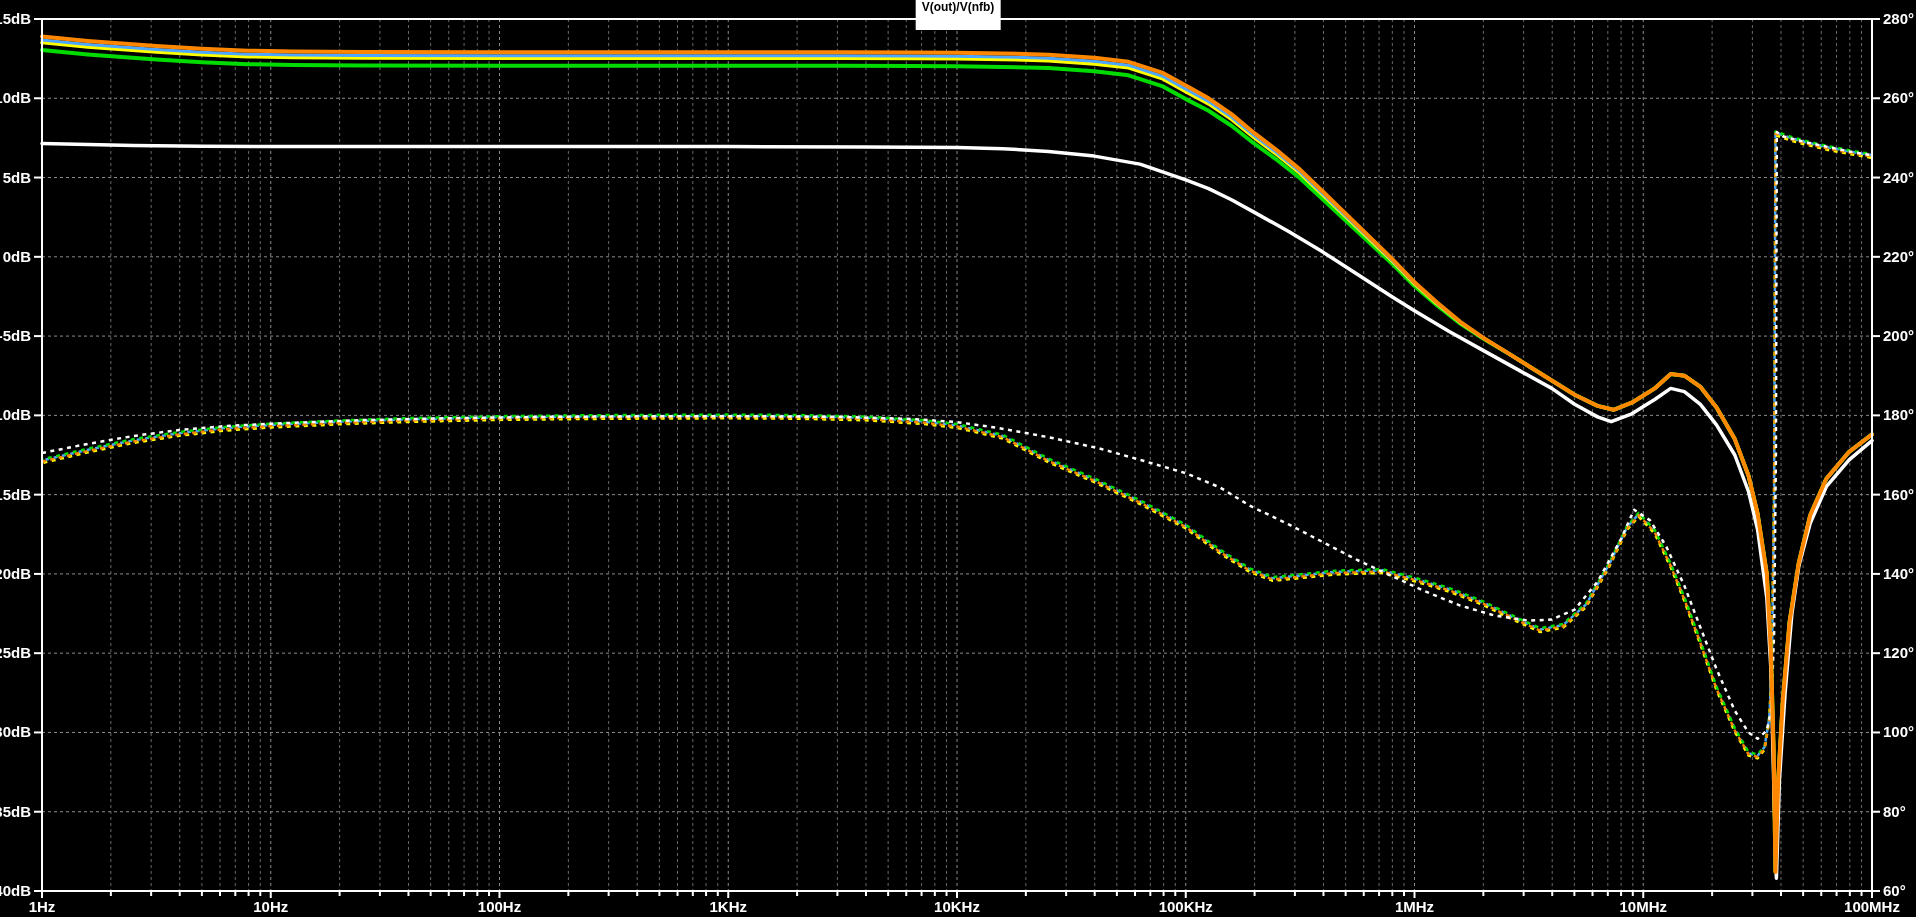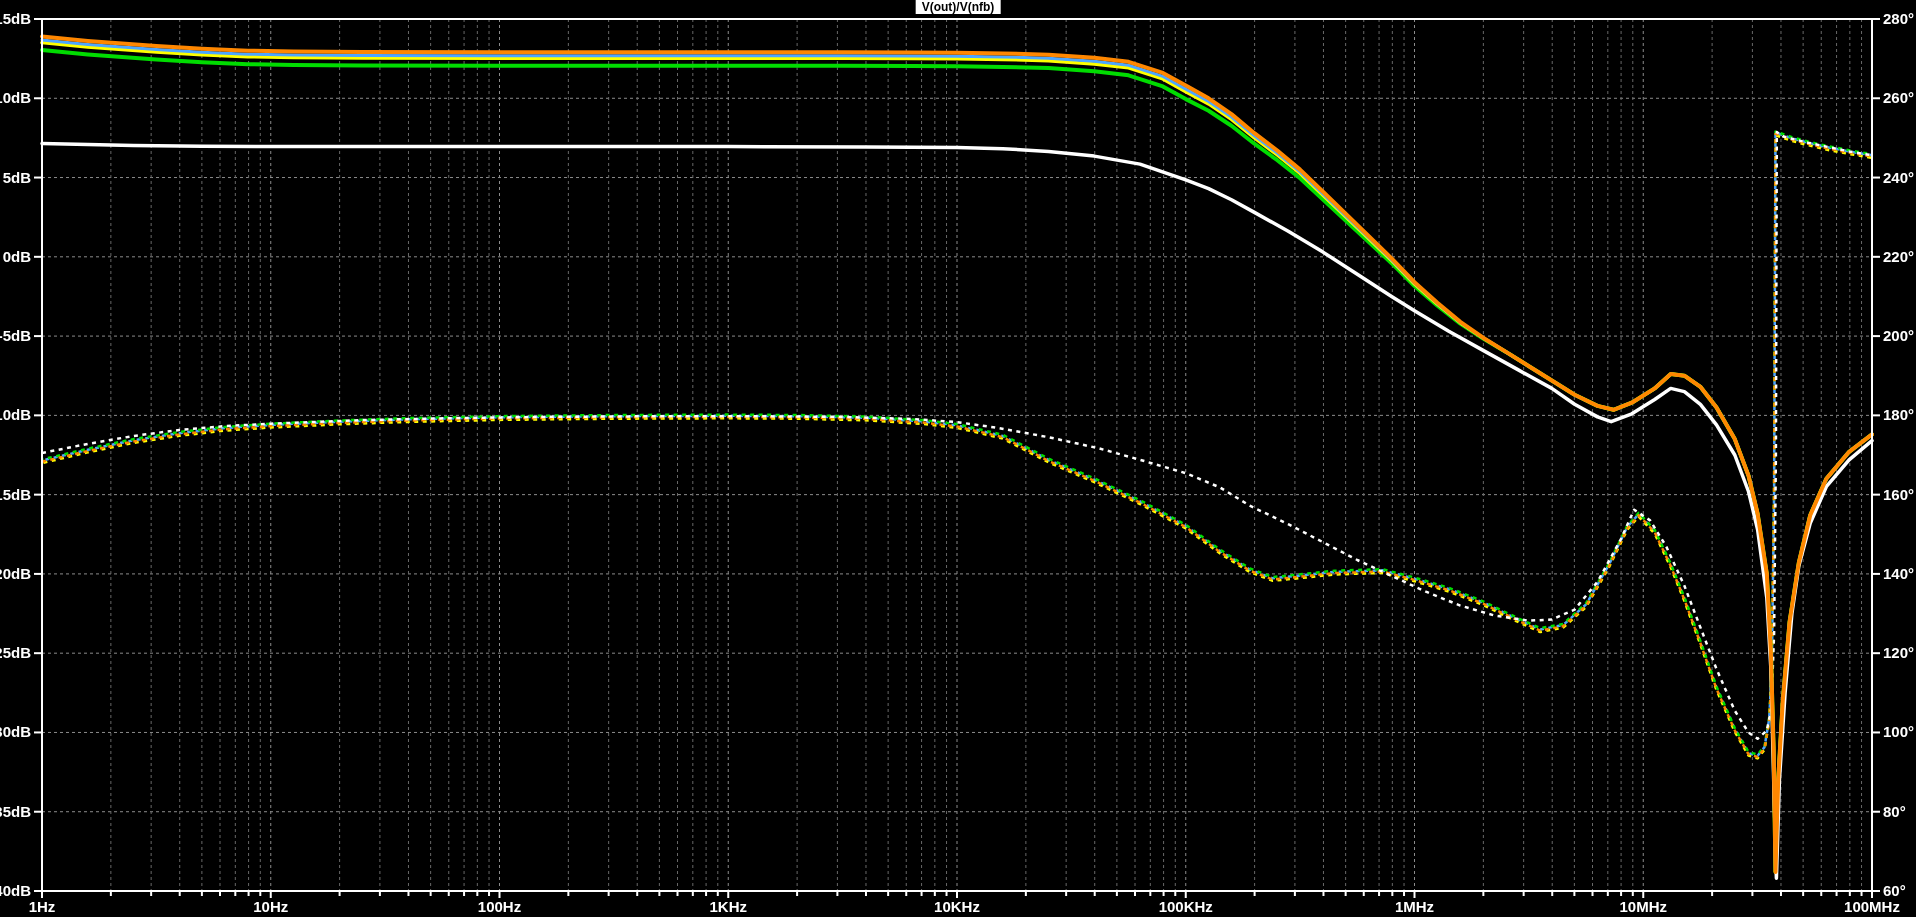--- a/index.html
+++ b/index.html
@@ -1,20 +1,20 @@
 <!DOCTYPE html>
 <html><head>
 <meta charset="utf-8">
 <style>
   html,body{margin:0;padding:0;background:#000;width:1916px;height:917px;overflow:hidden;}
   .stage{position:relative;width:1916px;height:917px;background:#000;
          font-family:"Liberation Sans",sans-serif;}
   .pane-title{position:absolute;top:0;left:50%;transform:translateX(-50%);
       background:#ffffff;color:#000000;font-weight:bold;font-size:12px;
-      line-height:14px;height:14px;padding:0 6px;white-space:nowrap;z-index:2;}
+      line-height:14px;height:30px;padding:0 6px;white-space:nowrap;z-index:2;}
   svg{position:absolute;top:0;left:0;}
   svg text{font-family:"Liberation Sans",sans-serif;font-weight:bold;fill:#ffffff;}
 </style>
 </head>
 <body>
 
 <div class="stage">
   <div class="pane-title">V(out)/V(nfb)</div>
   <svg id="plot" width="1916" height="917" viewBox="0 0 1916 917">
       <rect x="0" y="0" width="1916" height="917" fill="#000000"></rect>

